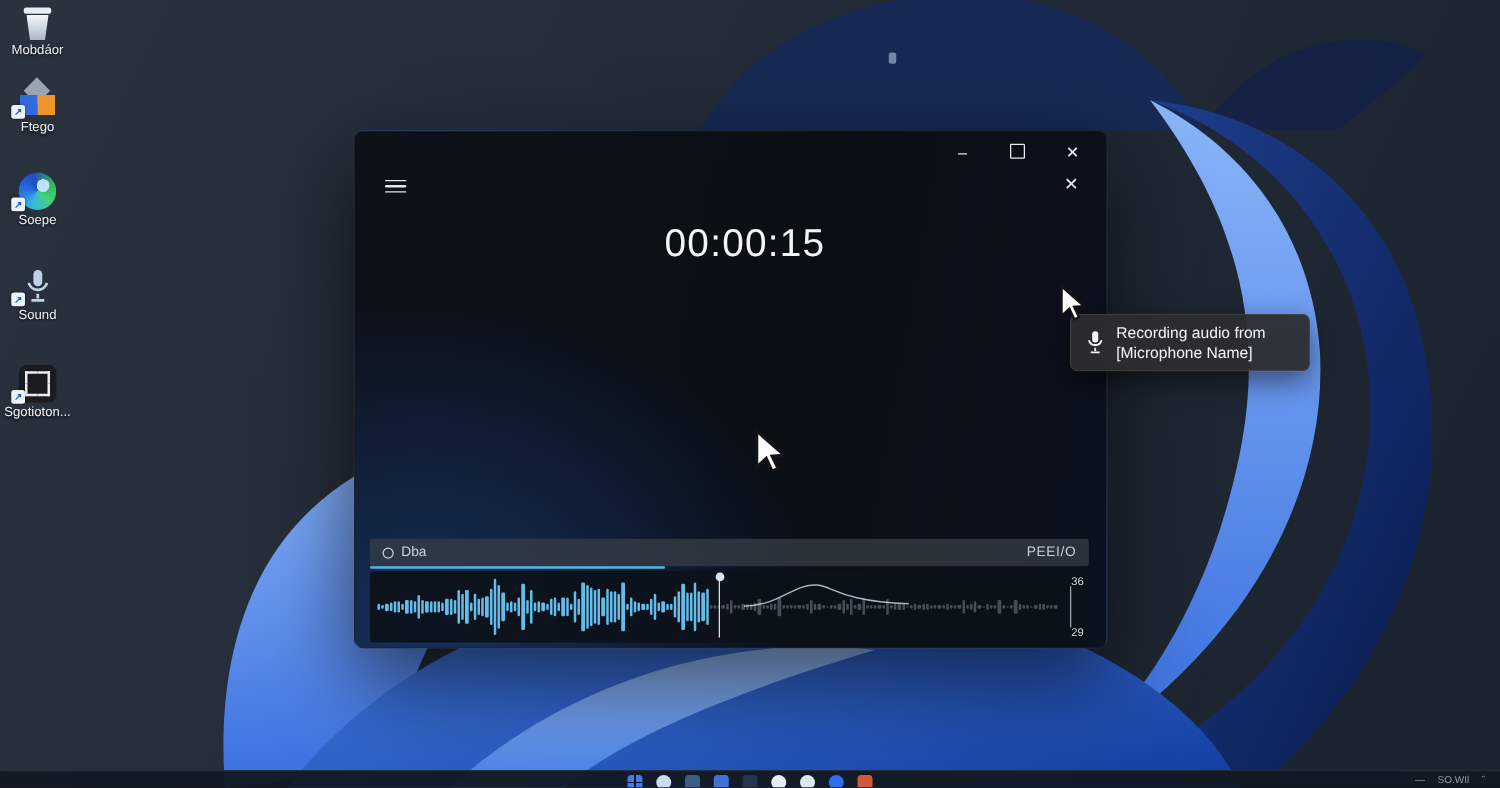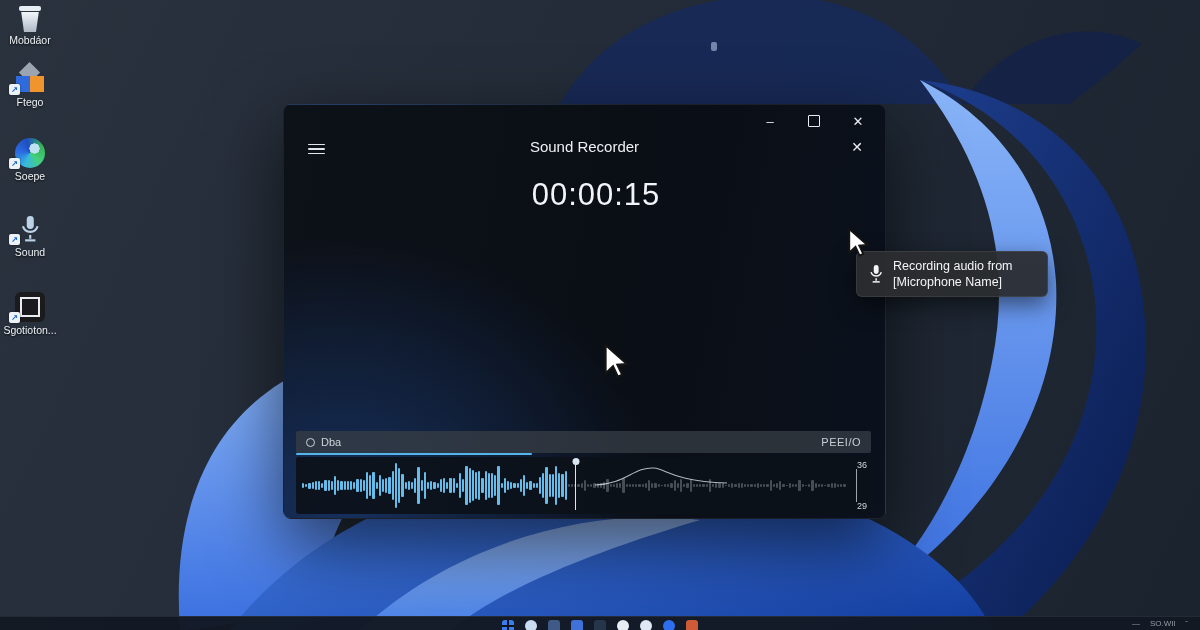--- a/index.html
+++ b/index.html
@@ -196,21 +196,20 @@
           <span class="max-box"></span>
         </div>
       <div class="cap-btn">✕</div>
     </div>
     <div class="menu-row">
       <div class="hamburger">
           <span></span>
           <span></span>
           <span></span>
         </div>
-      <div class="win-title">Sound Recorder</div>
       <div class="close2">✕</div>
     </div>
     <div class="timer">00:00:15</div>
     <div class="status-bar">
       <div class="sb-left">
         <span class="sb-circle"></span>
         <span>Dba</span>
       </div>
       <div class="sb-right">PEEI/O</div>
       <div class="progress" id="progress" style="width: 41%;"></div>

